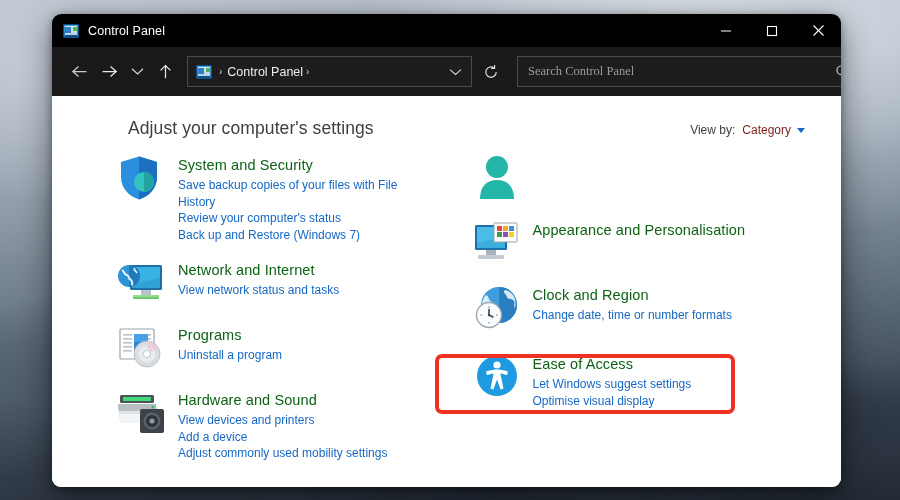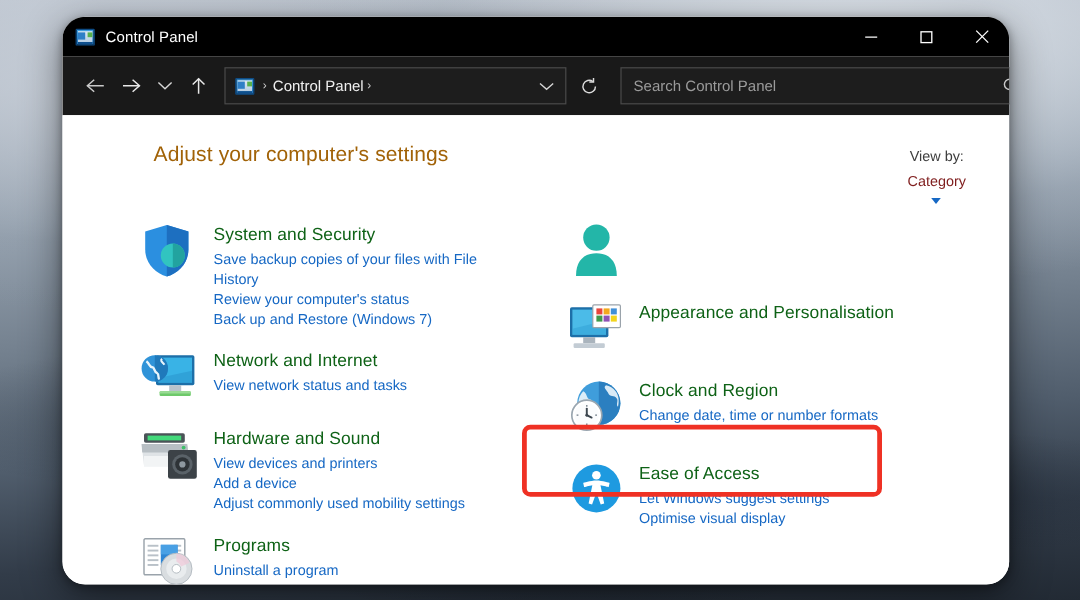--- a/index.html
+++ b/index.html
@@ -32,21 +32,21 @@
       radial-gradient(ellipse 40% 18% at 20% 70%, rgba(30,40,52,0.30), rgba(0,0,0,0) 70%),
       radial-gradient(ellipse 35% 14% at 88% 82%, rgba(25,34,46,0.32), rgba(0,0,0,0) 72%),
       radial-gradient(ellipse 30% 12% at 52% 95%, rgba(18,24,33,0.35), rgba(0,0,0,0) 75%);
   }
 
   
   #window {
     position: absolute;
     left: 52px; top: 14px;
     width: 789px; height: 473px;
-    border-radius: 19px;
+    border-radius: 9px;
     overflow: hidden;
     box-shadow: 0 10px 34px rgba(0,0,0,0.48), 0 2px 8px rgba(0,0,0,0.35);
     background: #ffffff;
   }
 
   
   #titlebar {
     height: 33px;
     background: #000000;
     display: flex; align-items: center;
@@ -148,49 +148,48 @@
     margin-left: 11px;
     border: 1px solid #4a4a4a;
     background: #1d1d1d;
     display: flex; align-items: center;
     padding: 0 9px 0 10px;
   }
   #search-input {
     flex: 1;
     background: transparent; border: none; outline: none;
     color: #ec4899; font-size: 12.5px;
-    font-family: Liberation Sans, sans-serif;
+    font-family: Liberation Serif, serif;
   }
   #search-input::placeholder { color: #9b9b9b; opacity: 1; }
   #search-icon { flex: none; display: flex; align-items: center; }
 
   
   #content {
     position: relative;
     height: 391px;
     background: #ffffff;
     padding: 22px 0 0 0;
   }
   #content-head {
     display: flex; align-items: flex-start;
     padding: 0 36px 0 76px;
   }
   #page-title {
-    color: #a16207;
+    color: #404040;
     font-size: 17.5px;
     font-weight: 400;
     flex: 1;
     letter-spacing: 0.1px;
   }
   #viewby {
     display: flex; align-items: center; gap: 7px;
     font-size: 12px;
     margin-top: 5px;
     white-space: nowrap;
-    flex-direction: column;
   }
   #viewby-label { color: #3d3d3d; }
   #viewby-value { color: #7f1d1d; }
   #viewby-arrow {
     width: 0; height: 0;
     border-left: 4.5px solid transparent;
     border-right: 4.5px solid transparent;
     border-top: 5px solid #1668c4;
     margin-left: -1px;
   }
@@ -412,43 +411,20 @@
               <rect x="17" y="33" width="26" height="2" rx="1" fill="#9adb95"></rect>
               <circle cx="13" cy="14" r="11" fill="#2f93d8"></circle>
               <path d="M13 3 A11 11 0 0 1 13 25 Z" fill="#1f79bb"></path>
               <path d="M6 8 C9 10 8 13 11 13 C13 13 12 17 15 18 C17 19 15 22 17 23" fill="none" stroke="#e8f4fb" stroke-width="2"></path>
               <path d="M19 6 C17 8 20 9 21 11" fill="none" stroke="#e8f4fb" stroke-width="1.7"></path>
             </svg>
           </div>
           <div class="cat-body">
             <div class="cat-title">Network and Internet</div>
             <a class="cat-link">View network status and tasks</a>
-          </div>
-        </div>
-
-        <div class="cat">
-          <div class="cat-icon">
-            <svg class="ico hw-ico" viewBox="0 0 52 42">
-              <rect x="4" y="3" width="34" height="8" rx="1.5" fill="#4b5358"></rect>
-              <rect x="7" y="5" width="28" height="4" fill="#43d97a"></rect>
-              <path d="M2 12 H40 L42 30 H4 Z" fill="#dfe3e6"></path>
-              <path d="M2 12 H40 L41 19 H2.5 Z" fill="#b8bfc4"></path>
-              <rect x="4" y="22" width="30" height="9" fill="#f2f4f5"></rect>
-              <circle cx="37" cy="15" r="1.6" fill="#3fbf6a"></circle>
-              <rect x="24" y="17" width="24" height="24" rx="2" fill="#3c4247"></rect>
-              <circle cx="36" cy="29" r="8.5" fill="#5a6268"></circle>
-              <circle cx="36" cy="29" r="6" fill="#2e3337"></circle>
-              <circle cx="36" cy="29" r="2.6" fill="#8e989f"></circle>
-            </svg>
-          </div>
-          <div class="cat-body">
-            <div class="cat-title">Hardware and Sound</div>
-            <a class="cat-link">View devices and printers</a>
-            <a class="cat-link">Add a device</a>
-            <a class="cat-link">Adjust commonly used mobility settings</a>
           </div>
         </div>
 
         <div class="cat">
           <div class="cat-icon">
             <svg class="ico prog-ico" viewBox="0 0 48 42">
               <rect x="2" y="2" width="34" height="30" rx="1" fill="#ffffff" stroke="#9aa3ab" stroke-width="1.2"></rect>
               <g fill="#b9c1c8">
                 <rect x="5" y="7" width="9" height="1.6"></rect>
                   <rect x="5" y="11" width="9" height="1.6"></rect>
@@ -466,20 +442,43 @@
               <circle cx="29" cy="27" r="3.6" fill="#ffffff" stroke="#b3bac0" stroke-width="0.8"></circle>
               <path d="M29 14 A13 13 0 0 1 40 22 L33 25 A8 8 0 0 0 29 21 Z" fill="#f0c9d8" opacity="0.7"></path>
             </svg>
           </div>
           <div class="cat-body">
             <div class="cat-title">Programs</div>
             <a class="cat-link">Uninstall a program</a>
           </div>
         </div>
 
+        <div class="cat">
+          <div class="cat-icon">
+            <svg class="ico hw-ico" viewBox="0 0 52 42">
+              <rect x="4" y="3" width="34" height="8" rx="1.5" fill="#4b5358"></rect>
+              <rect x="7" y="5" width="28" height="4" fill="#43d97a"></rect>
+              <path d="M2 12 H40 L42 30 H4 Z" fill="#dfe3e6"></path>
+              <path d="M2 12 H40 L41 19 H2.5 Z" fill="#b8bfc4"></path>
+              <rect x="4" y="22" width="30" height="9" fill="#f2f4f5"></rect>
+              <circle cx="37" cy="15" r="1.6" fill="#3fbf6a"></circle>
+              <rect x="24" y="17" width="24" height="24" rx="2" fill="#3c4247"></rect>
+              <circle cx="36" cy="29" r="8.5" fill="#5a6268"></circle>
+              <circle cx="36" cy="29" r="6" fill="#2e3337"></circle>
+              <circle cx="36" cy="29" r="2.6" fill="#8e989f"></circle>
+            </svg>
+          </div>
+          <div class="cat-body">
+            <div class="cat-title">Hardware and Sound</div>
+            <a class="cat-link">View devices and printers</a>
+            <a class="cat-link">Add a device</a>
+            <a class="cat-link">Adjust commonly used mobility settings</a>
+          </div>
+        </div>
+
       </div>
 
       <div class="col" id="col-right">
 
         <div class="cat">
           <div class="cat-icon">
             <svg class="ico user-ico" viewBox="0 0 40 44">
               <circle cx="20" cy="12" r="11" fill="#23b6a8"></circle>
               <path d="M3 44 C3 31 10 25 20 25 C30 25 37 31 37 44 Z" fill="#23b6a8"></path>
             </svg>

